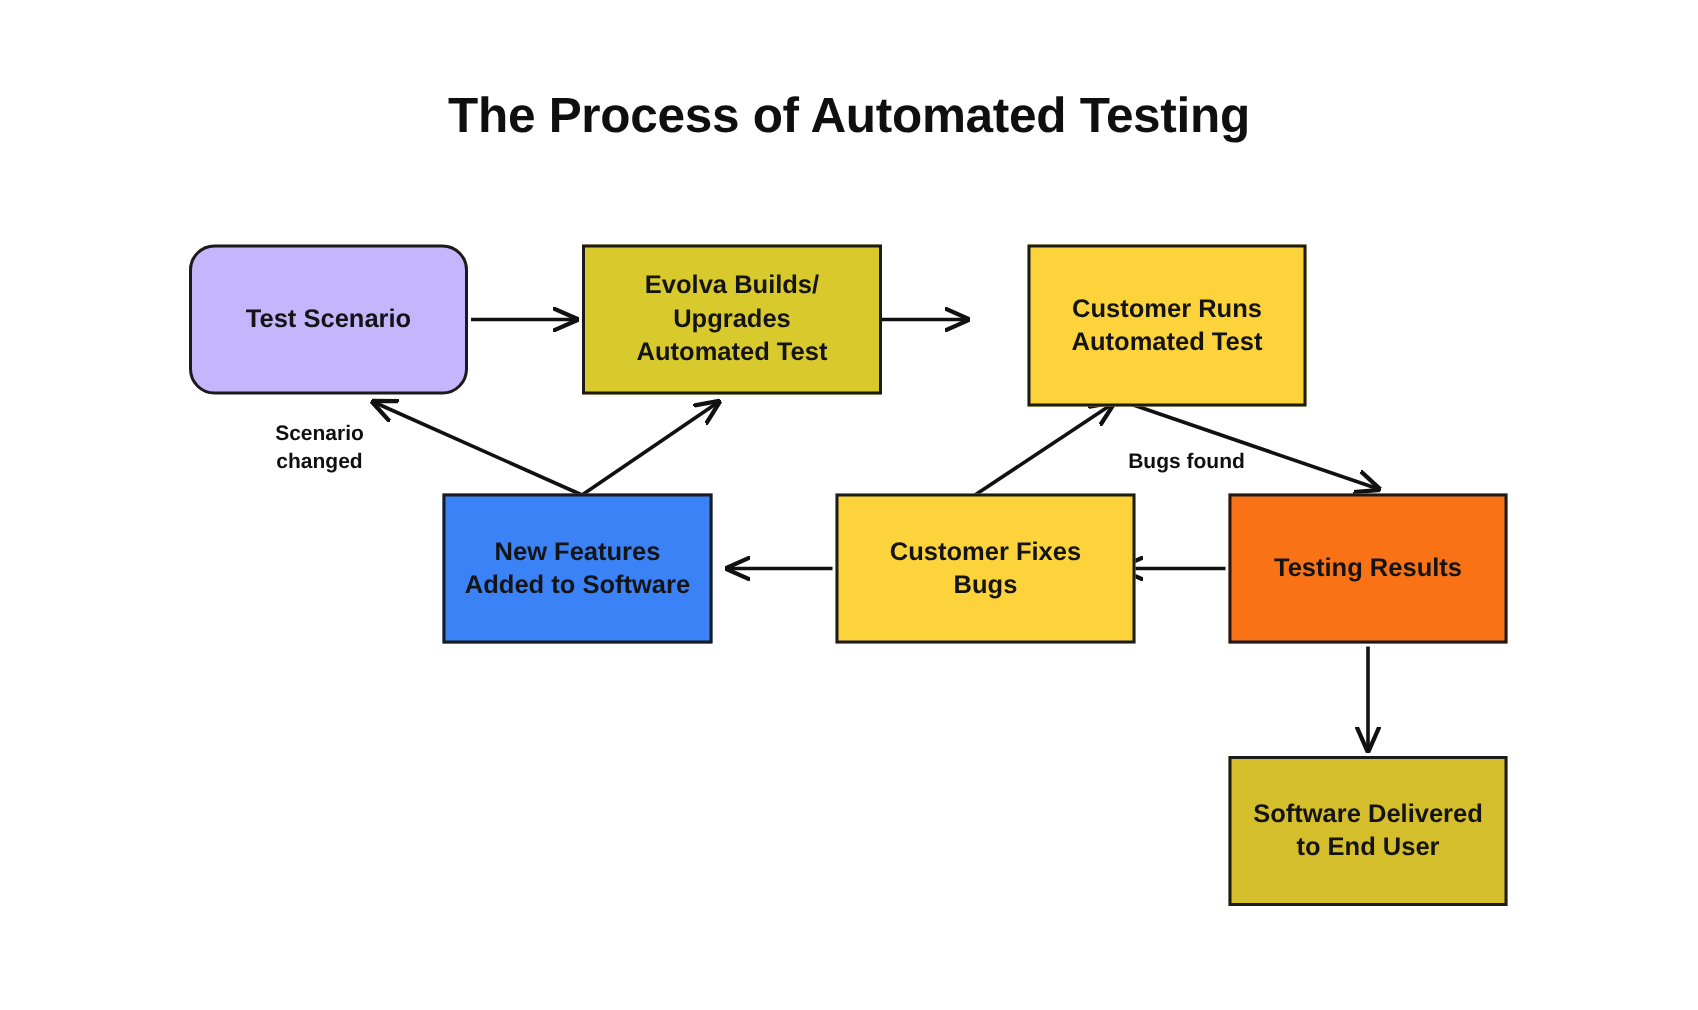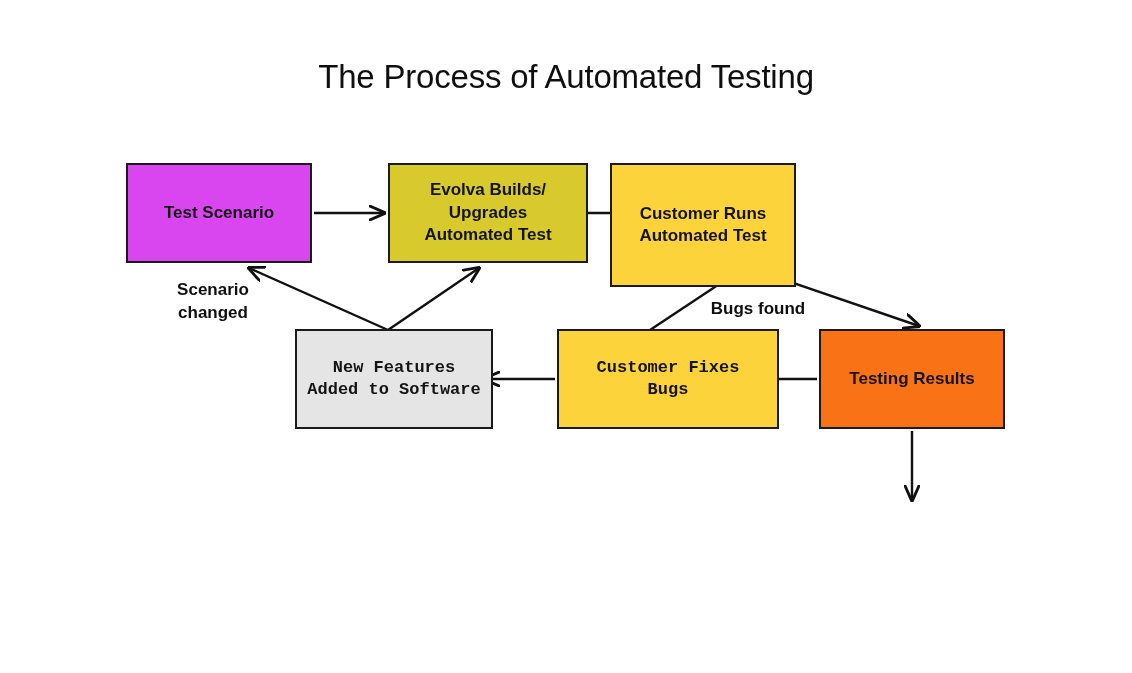--- a/index.html
+++ b/index.html
@@ -18,21 +18,21 @@
     background: #ffffff;
     overflow: hidden;
   }
   #diagram-title {
     position: absolute;
     left: 0;
     top: 58px;
     width: 1132px;
     text-align: center;
     font-size: 33px;
-    font-weight: normal;
+    font-weight: bold;
     letter-spacing: -0.2px;
     color: #0f0f0f;
   }
   .node {
     position: absolute;
     box-sizing: border-box;
     border: 2px solid #1b1b1b;
     display: flex;
     align-items: center;
     justify-content: center;
@@ -43,21 +43,21 @@
     color: #141414;
     padding: 2px 6px;
     z-index: 3;
   }
   .node-label {
     white-space: pre-line;
     display: block;
   }
   .edge-label {
     position: absolute;
-    font-size: 17px;
+    font-size: 14px;
     font-weight: bold;
     line-height: 1.34;
     color: #0f0f0f;
     text-align: center;
     white-space: pre-line;
     z-index: 4;
   }
   #edges {
     position: absolute;
     left: 0;
@@ -93,50 +93,54 @@
 
     <line x1="744" y1="266" x2="919" y2="326" stroke="#111111" stroke-width="2.4" marker-end="url(#arrowhead)"></line>
 
     <line x1="817" y1="379" x2="747" y2="379" stroke="#111111" stroke-width="2.4" marker-end="url(#arrowhead)"></line>
 
     <line x1="555" y1="379" x2="485" y2="379" stroke="#111111" stroke-width="2.4" marker-end="url(#arrowhead)"></line>
 
     <line x1="912" y1="431" x2="912" y2="500" stroke="#111111" stroke-width="2.4" marker-end="url(#arrowhead)"></line>
   </svg>
 
-  <div class="node" style="left:126px; top:163px; width:186px; height:100px; background:#d946ef;">
+  <div class="node" style="left:126px; top:163px; width:186px; height:100px; background:#c4b5fd;border-radius:17px;">
     <span class="node-label">Test Scenario</span>
   </div>
 
   <div class="node" style="left:388px; top:163px; width:200px; height:100px; background:#D8C92D;">
     <span class="node-label">Evolva Builds/
 Upgrades
 Automated Test</span>
   </div>
 
-  <div class="node" style="left:610px; top:163px; width:186px; height:124px; background:#FCD33B;align-items:center;">
+  <div class="node" style="left:685px; top:163px; width:186px; height:108px; background:#FCD33B;align-items:center;">
     <span class="node-label">Customer Runs
 Automated Test</span>
   </div>
 
-  <div class="node" style="left:295px; top:329px; width:198px; height:100px; background:#e5e5e5;font-family:Liberation Mono, monospace;">
+  <div class="node" style="left:295px; top:329px; width:180px; height:100px; background:#3b82f6;">
     <span class="node-label">New Features
 Added to Software</span>
   </div>
 
-  <div class="node" style="left:557px; top:329px; width:222px; height:100px; background:#FCD33B;font-family:Liberation Mono, monospace;">
+  <div class="node" style="left:557px; top:329px; width:200px; height:100px; background:#FCD33B;">
     <span class="node-label">Customer Fixes
 Bugs</span>
   </div>
 
   <div class="node" style="left:819px; top:329px; width:186px; height:100px; background:#f97316;">
     <span class="node-label">Testing Results</span>
   </div>
 
+  <div class="node" style="left:819px; top:504px; width:186px; height:100px; background:#D4BE2B;">
+    <span class="node-label">Software Delivered
+to End User</span>
+  </div>
 
   <div class="edge-label" style="left:162px; top:279px; width:102px;">Scenario
 changed</div>
 
 
-  <div class="edge-label" style="left:703px; top:298px; width:110px;text-align:center;">Bugs found</div>
+  <div class="edge-label" style="left:736px; top:298px; width:110px;text-align:center;">Bugs found</div>
 
 
 </div>
 
 </body></html>

